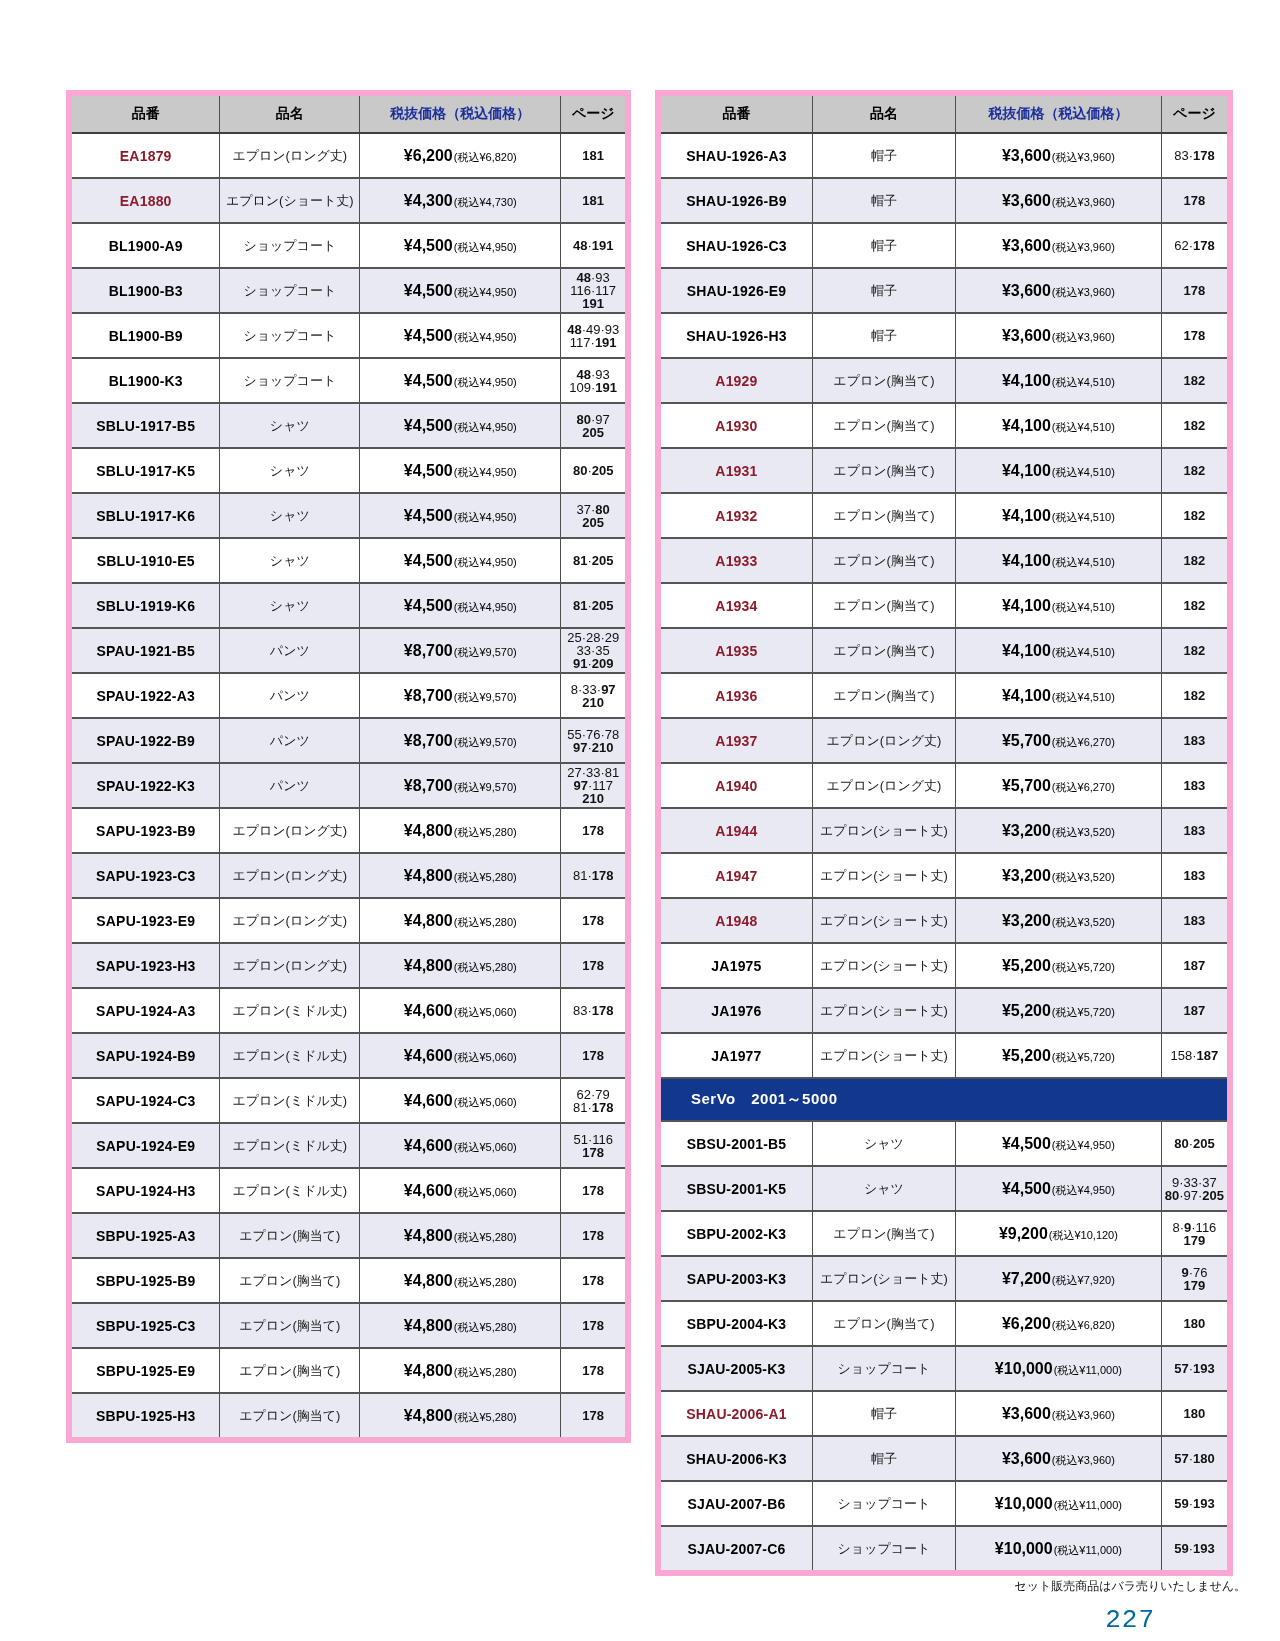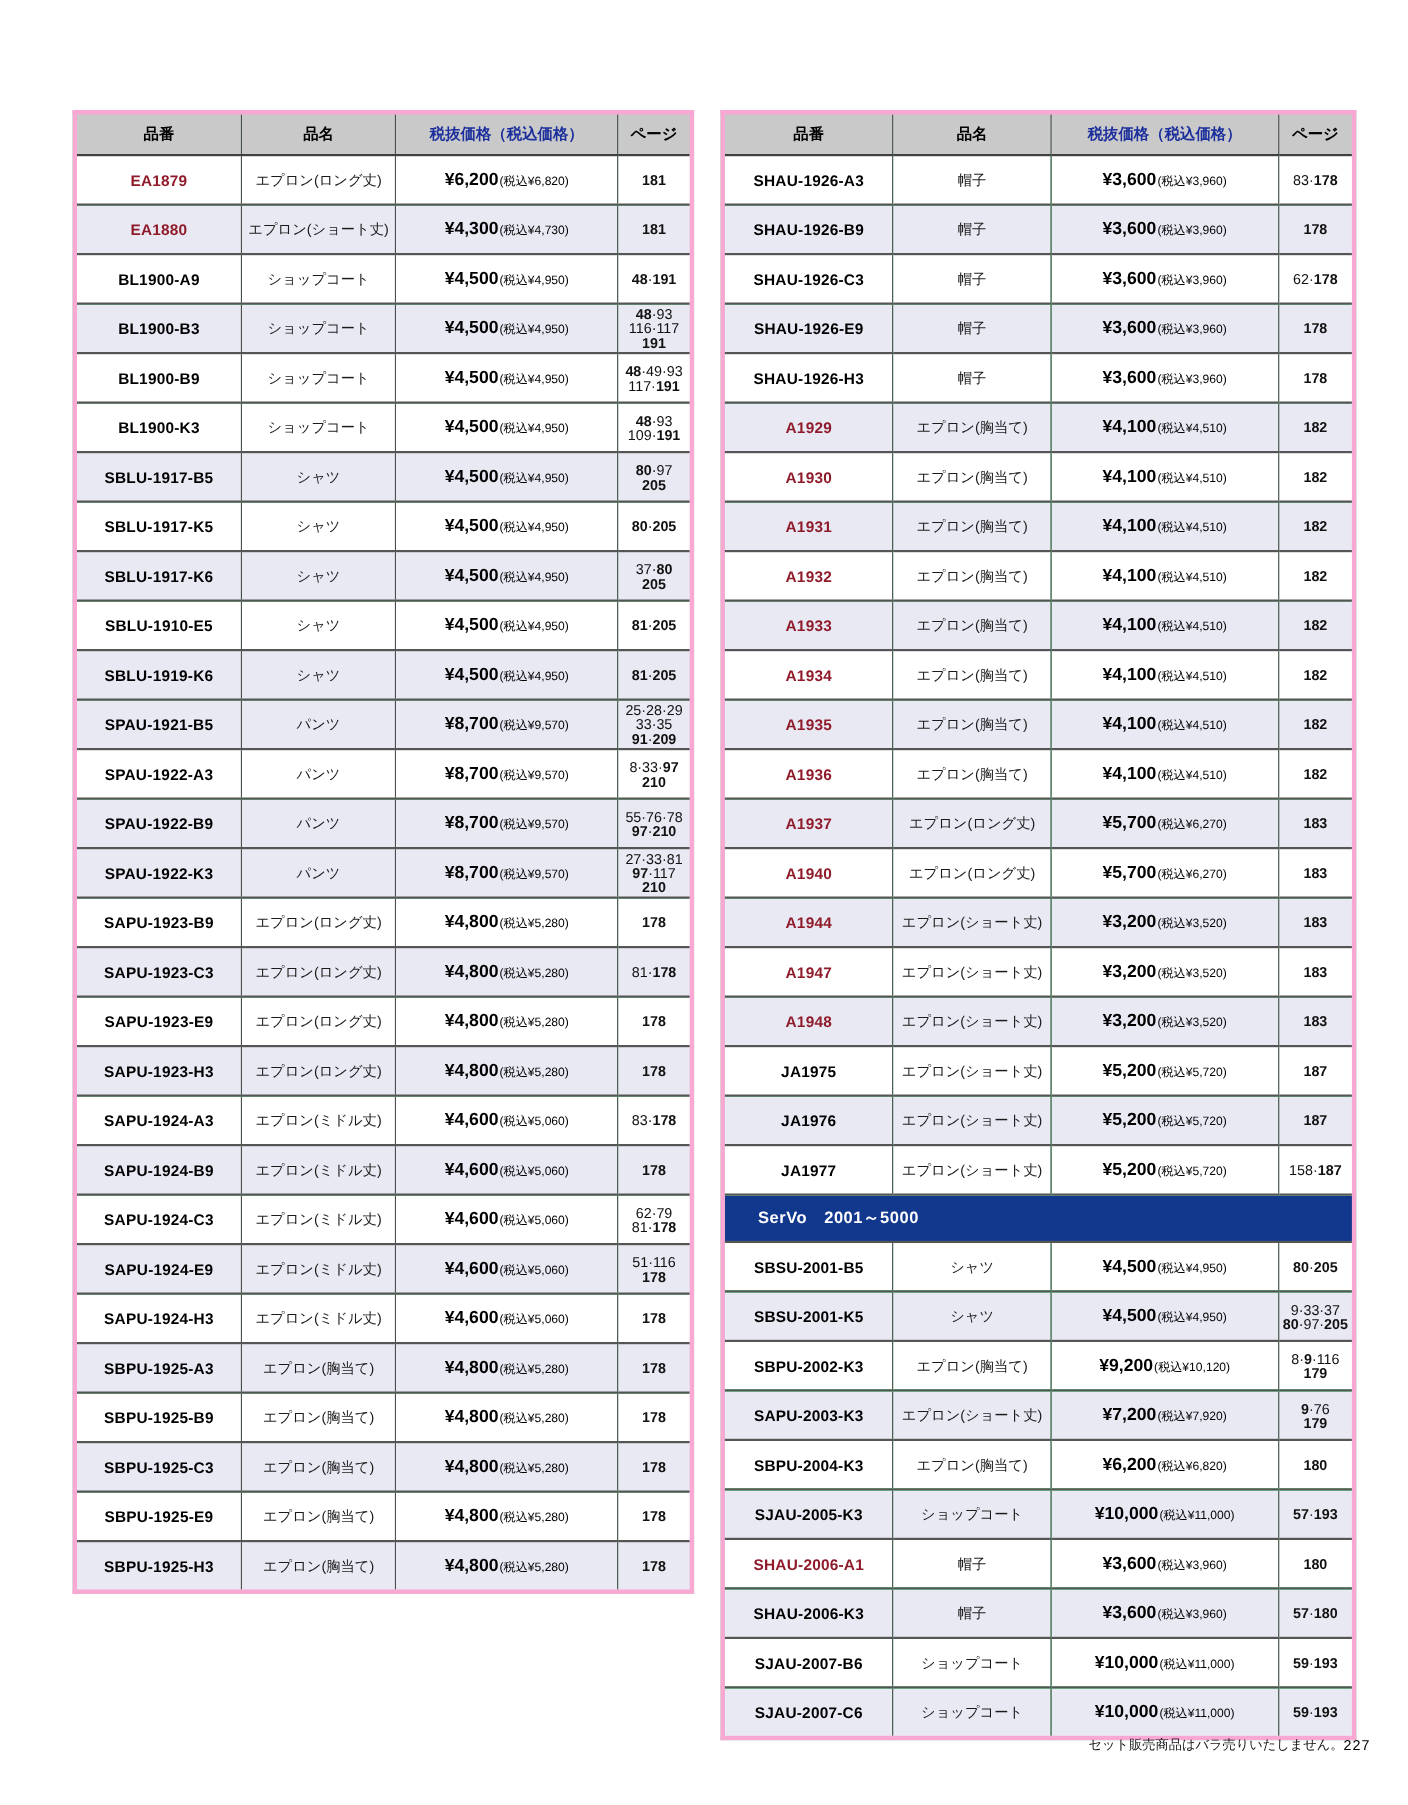--- a/index.html
+++ b/index.html
@@ -1,19 +1,19 @@
 <!DOCTYPE html>
 <html style="--header-bg: #c9c9c9; --header-blue: #1c2f9c; --row-alt: #e9e9f4; --section-bg: #12388e; --maroon: #8f1b2a;"><head>
 <meta charset="utf-8">
 <style>
   html,body{margin:0;padding:0;background:#fff;}
   .page{position:relative;width:1280px;height:1641px;background:#ffffff;overflow:hidden;
         font-family:"Liberation Sans","DejaVu Sans",sans-serif;color:#000;}
-  table.pricelist{position:absolute;top:100px;border-collapse:collapse;table-layout:fixed;
-        border:4px solid #f9a8d4;background:#86efac;}
+  table.pricelist{position:absolute;top:90px;border-collapse:collapse;table-layout:fixed;
+        border:6px solid #f9a8d4;background:#bef264;}
   #left-table{left:66px;width:565px;}
   #right-table{left:655px;width:578px;}
   table.pricelist th{background:var(--header-bg,#c9c9c9);color:#000;font-size:14px;font-weight:bold;
         padding:9px 2px;border:1px solid #4d4d4d;border-bottom:2px solid #3f3f3f;}
   table.pricelist th.price-head{color:var(--header-blue,#1c2f9c);}
   table.pricelist td{border-left:1px solid #4d4d4d;border-right:1px solid #4d4d4d;
         border-top:2px solid #555;border-bottom:2px solid #555;
         text-align:center;vertical-align:middle;height:41px;padding:1px 2px;overflow:hidden;}
   tr.row{background:#ffffff;}
   tr.row.alt{background:var(--row-alt,#e9e9f4);}
@@ -21,23 +21,23 @@
   td.code.maroon{color:var(--maroon,#8f1b2a);margin-left:28px;}
   td.name{font-size:13px;color:#1a1a1a;}
   td.price{white-space:nowrap;}
   .pm{font-weight:bold;font-size:16px;}
   .pt{font-size:11px;margin-left:1px;}
   td.pages{font-size:13px;line-height:13px;color:#111;}
   td.pages b{font-weight:bold;}
   tr.section td{background:var(--section-bg,#12388e);color:#fff;text-align:left;
         padding:0 0 0 30px;font-weight:bold;font-size:15px;letter-spacing:.5px;
         border-left:2px solid var(--section-bg,#12388e);border-right:2px solid var(--section-bg,#12388e);}
-  .footer{position:absolute;top:1578px;right:34px;display:flex;align-items:center;gap:0;}
+  .footer{position:absolute;top:1578px;right:34px;display:flex;align-items:center;gap:10px;flex-direction:column;}
   .footer .note{font-size:12px;color:#111;}
-  .footer .pagenum{font-size:13px;color:#000000;letter-spacing:1px;}
+  .footer .pagenum{font-size:26px;color:#0369a1;letter-spacing:1px;font-family:Liberation Mono, monospace;}
 </style>
 </head>
 <body>
 
 <div class="page">
 
   <table class="pricelist" id="left-table">
     <colgroup>
         <col style="width:27%">
         <col style="width:25%">

